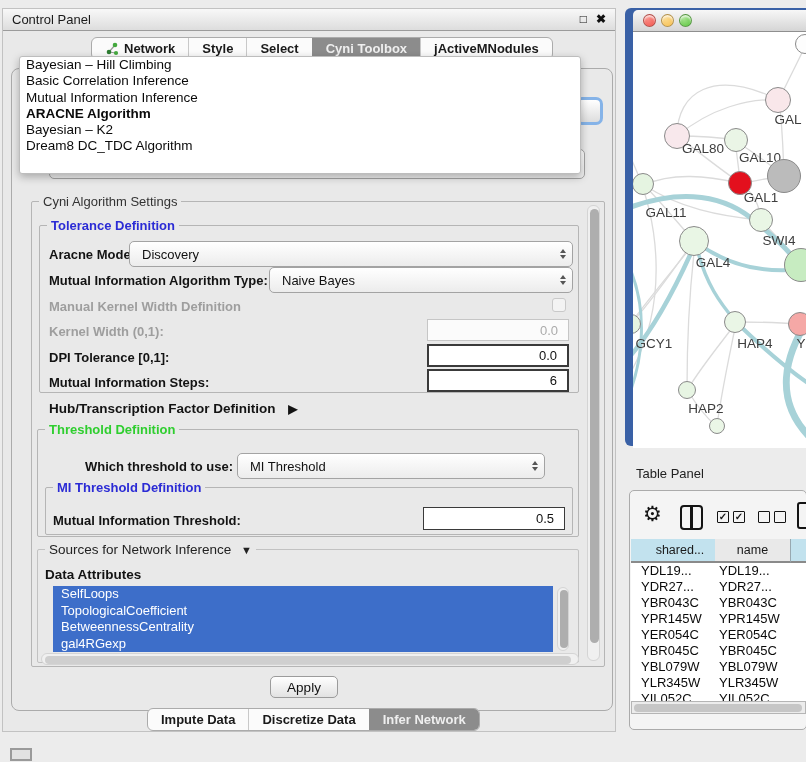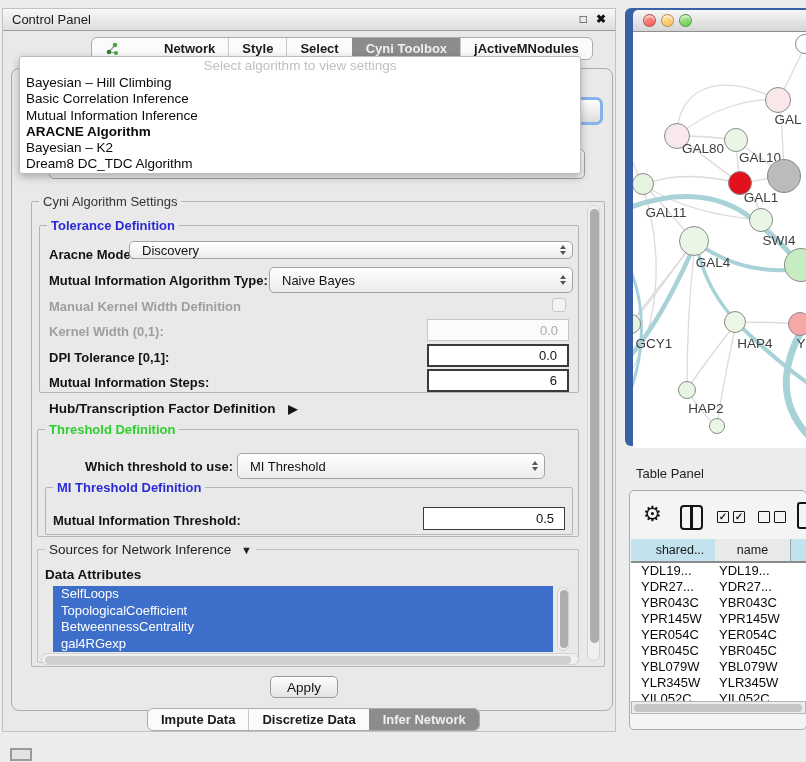--- a/index.html
+++ b/index.html
@@ -9,21 +9,21 @@
   .cpwin{position:absolute;left:2px;top:8px;width:614px;height:724px;background:#E9E9E9;
          border:1px solid #C2C2C2;box-sizing:border-box;}
   .cptitle{position:absolute;left:0;top:0;width:100%;height:22px;
            background:linear-gradient(#F8F8F8,#DDDDDD);border-bottom:1px solid #9B9B9B;box-sizing:border-box;}
   .cptitle .t{position:absolute;left:9px;top:3px;font-size:13px;color:#1A1A1A;}
   .winicon{position:absolute;top:3px;font-size:12px;font-weight:bold;color:#111;cursor:default;}
   
   .tabgroup{position:absolute;display:flex;border:1px solid #ABABAB;border-radius:6px;overflow:hidden;
             background:#FBFBFB;height:23px;font-size:13px;font-weight:bold;box-sizing:border-box;}
   .tab{display:flex;align-items:center;justify-content:center;padding:0 13px;border-left:1px solid #C9C9C9;
-       color:#1A1A1A;white-space:nowrap;gap:40px;}
+       color:#1A1A1A;white-space:nowrap;}
   .tab:first-child{border-left:none;}
   .tab.sel{background:#8C8C8C;color:#EFEFEF;border-left-color:#8C8C8C;}
   .mainpanel{position:absolute;left:8px;top:59px;width:602px;height:643px;border:1px solid #ABABAB;
              border-radius:8px;background:#E9E9E9;box-sizing:border-box;}
   
   .popup{position:absolute;left:18px;top:55px;width:562px;height:118px;background:#FFF;
          border:1px solid #BDBDBD;border-radius:3px;box-shadow:0 3px 8px rgba(0,0,0,.28);z-index:10;box-sizing:border-box;}
   .popup .ph{height:18px;line-height:18px;text-align:center;color:#BFBFBF;font-size:13.5px;}
   .algo-item{padding:0 6px;font-size:13.5px;line-height:16.3px;color:#0A0A0A;white-space:nowrap;}
   .algo-item.bold{font-weight:bold;}
@@ -117,42 +117,41 @@
     </div>
 
     <div class="mainpanel"></div>
 
     <div style="position:absolute;left:572px;top:88px;width:28px;height:28px;border:3px solid #85B3E8;border-radius:7px;background:linear-gradient(#FFF,#DDD);box-sizing:border-box;z-index:2;"></div>
     <div class="combo" style="left:46px;top:140px;width:536px;height:30px;z-index:2;color:#9A9A9A;">
       <span>galFiltered.sif default node</span>
     </div>
 
     <div class="popup" style="left:16px;top:47px;">
-      <div class="ph">Select algorithm to view settings</div>
       <div id="algo-items">
           <div class="algo-item">Bayesian – Hill Climbing</div>
           <div class="algo-item">Basic Correlation Inference</div>
           <div class="algo-item">Mutual Information Inference</div>
           <div class="algo-item bold">ARACNE Algorithm</div>
           <div class="algo-item">Bayesian – K2</div>
           <div class="algo-item">Dream8 DC_TDC Algorithm</div>
         </div>
     </div>
 
     <div class="gbox" style="left:28px;top:192px;width:574px;height:466px;"></div>
     <div class="grouplab" style="left:36px;top:185px;color:#333;">Cyni Algorithm Settings</div>
     <div class="strack" style="left:584px;top:196px;width:13px;height:456px;">
       <div class="sthumb" style="left:1.5px;top:3px;width:9px;height:434px;"></div>
     </div>
 
     <div class="gbox" style="left:36px;top:216px;width:540px;height:168px;"></div>
     <div class="grouplab" style="left:44px;top:209px;font-weight:bold;color:#2B2BD5;">Tolerance Definition</div>
 
     <div class="lbl" style="left:46px;top:238px;">Aracne Mode:</div>
-    <div class="combo" style="left:126px;top:232px;width:444px;height:18px;">
+    <div class="combo" style="left:126px;top:232px;width:444px;height:26px;">
       <span>Discovery</span>
       <span class="arrows">
           <span class="tri-up"></span>
           <span class="tri-down"></span>
         </span>
     </div>
 
     <div class="lbl" style="left:46px;top:264px;">Mutual Information Algorithm Type:</div>
     <div class="combo" style="left:266px;top:258px;width:304px;height:26px;">
       <span>Naive Bayes</span>

